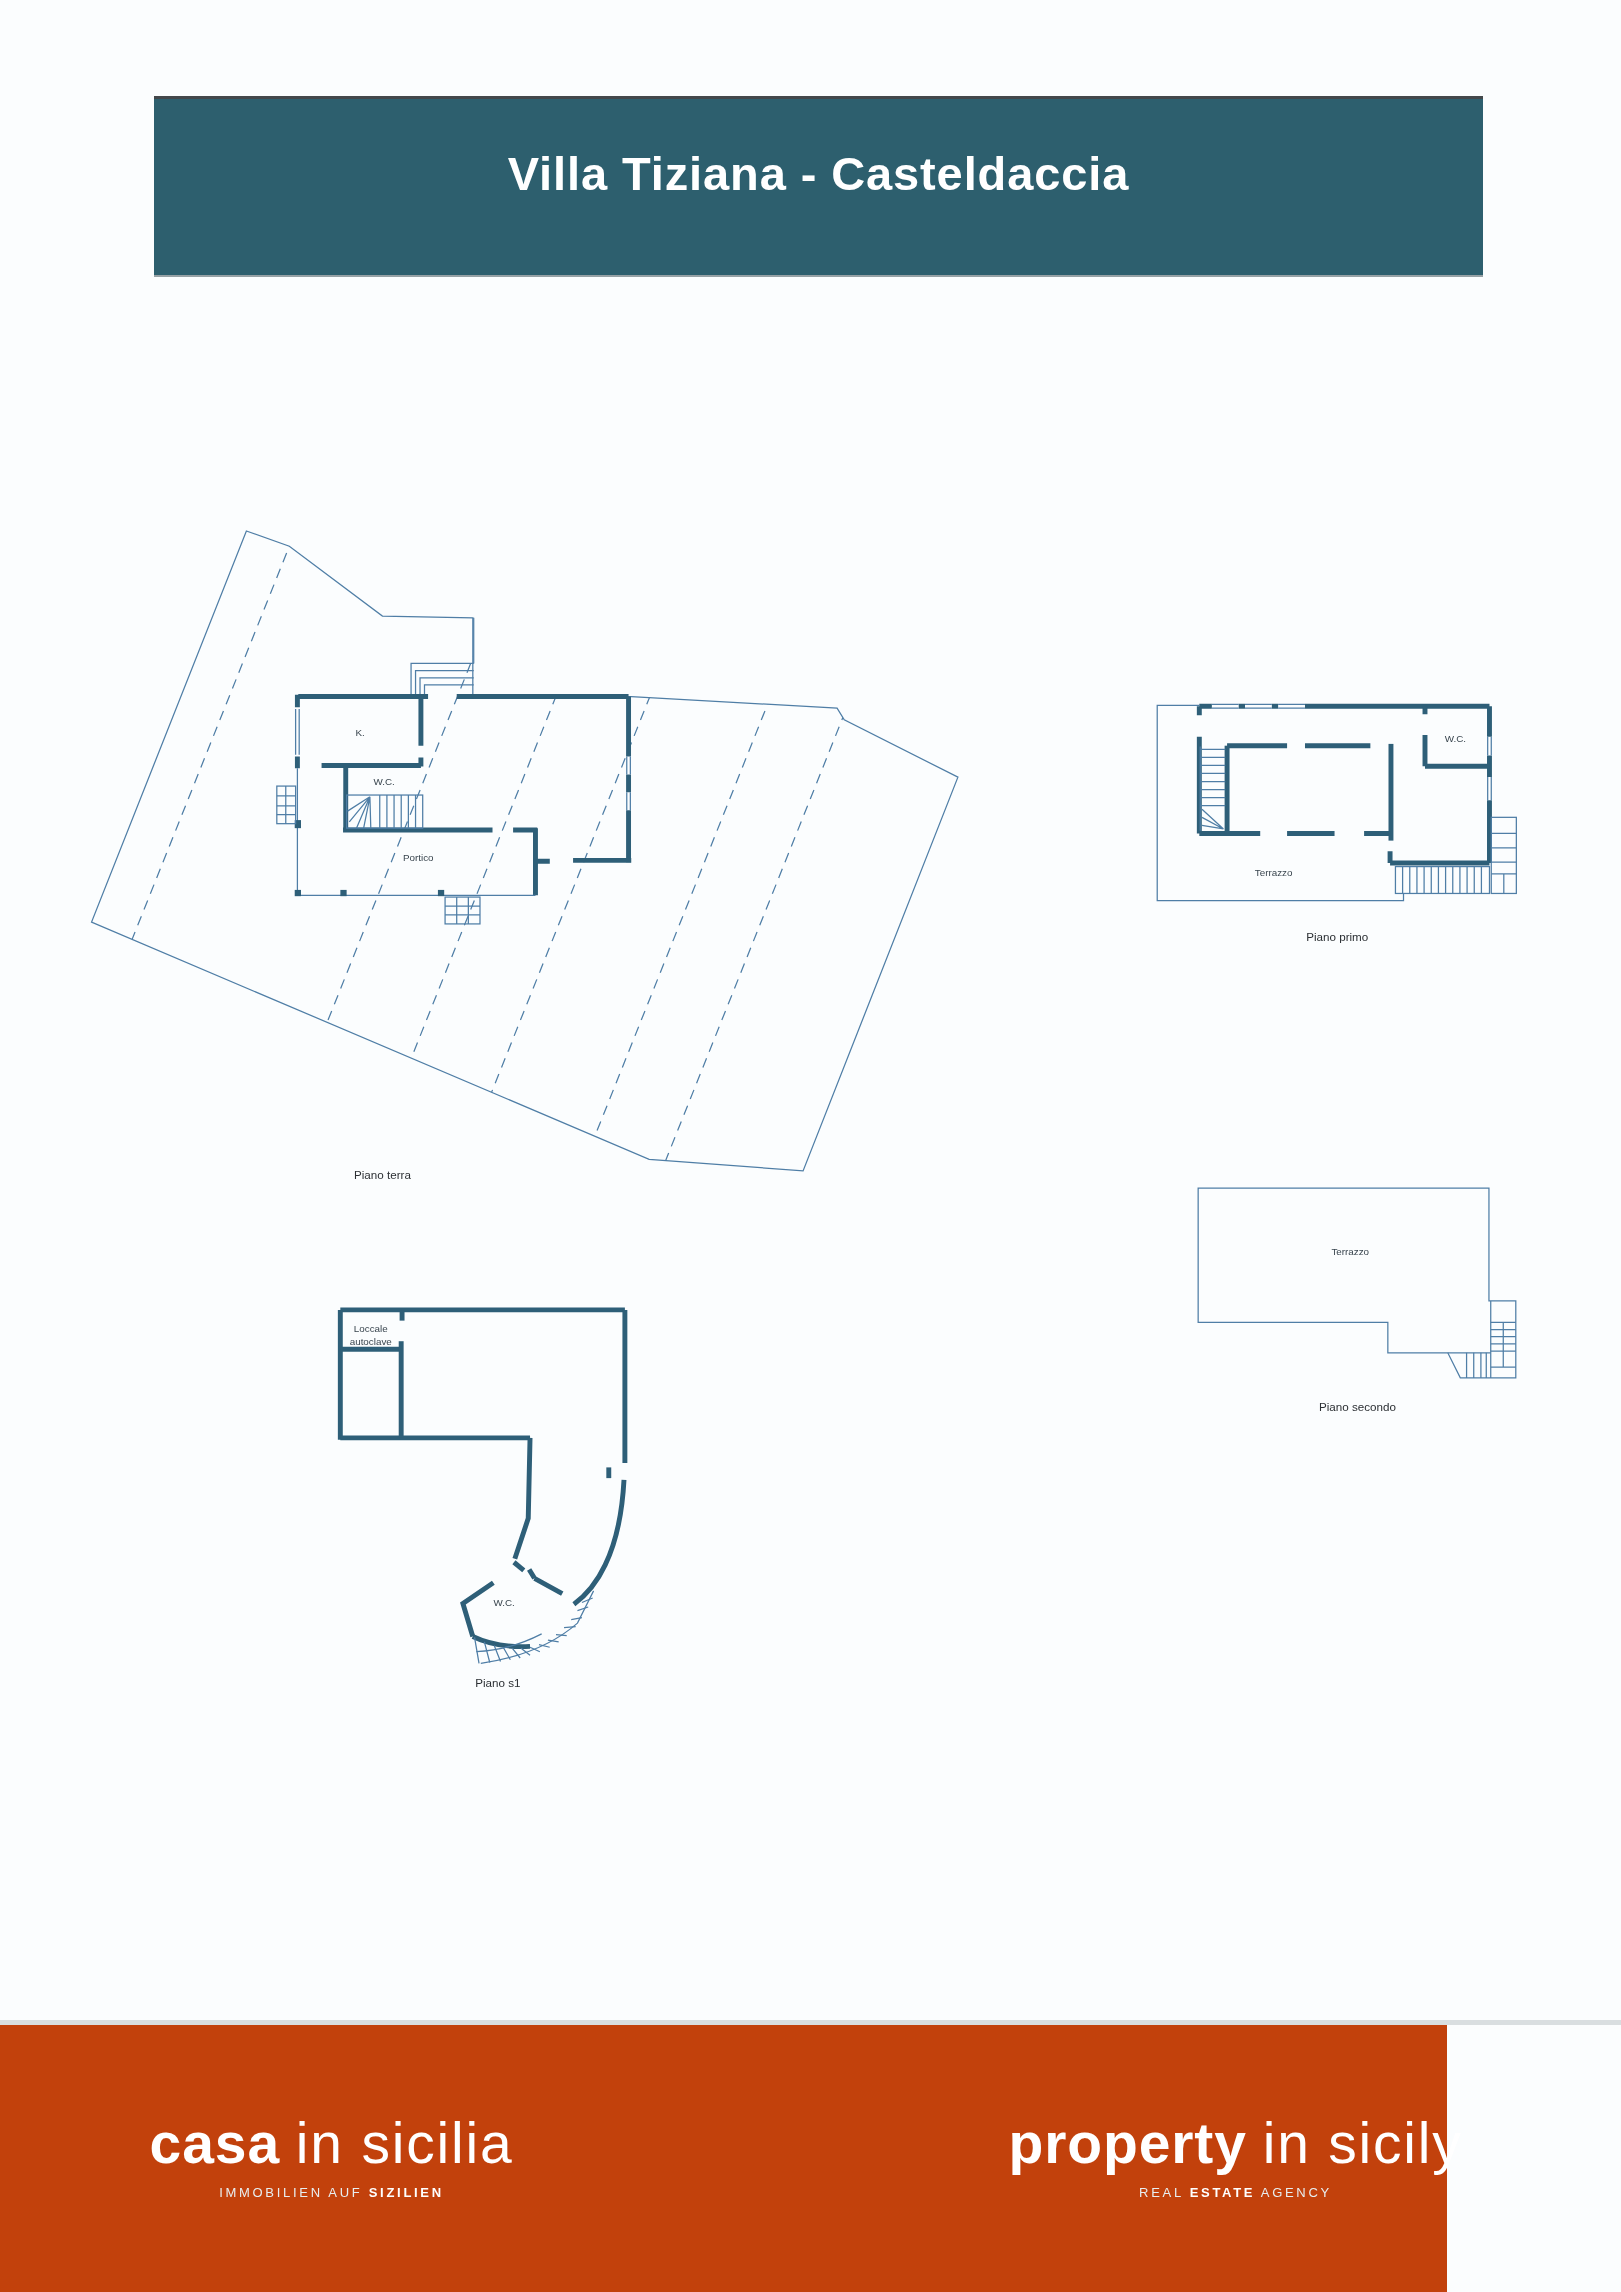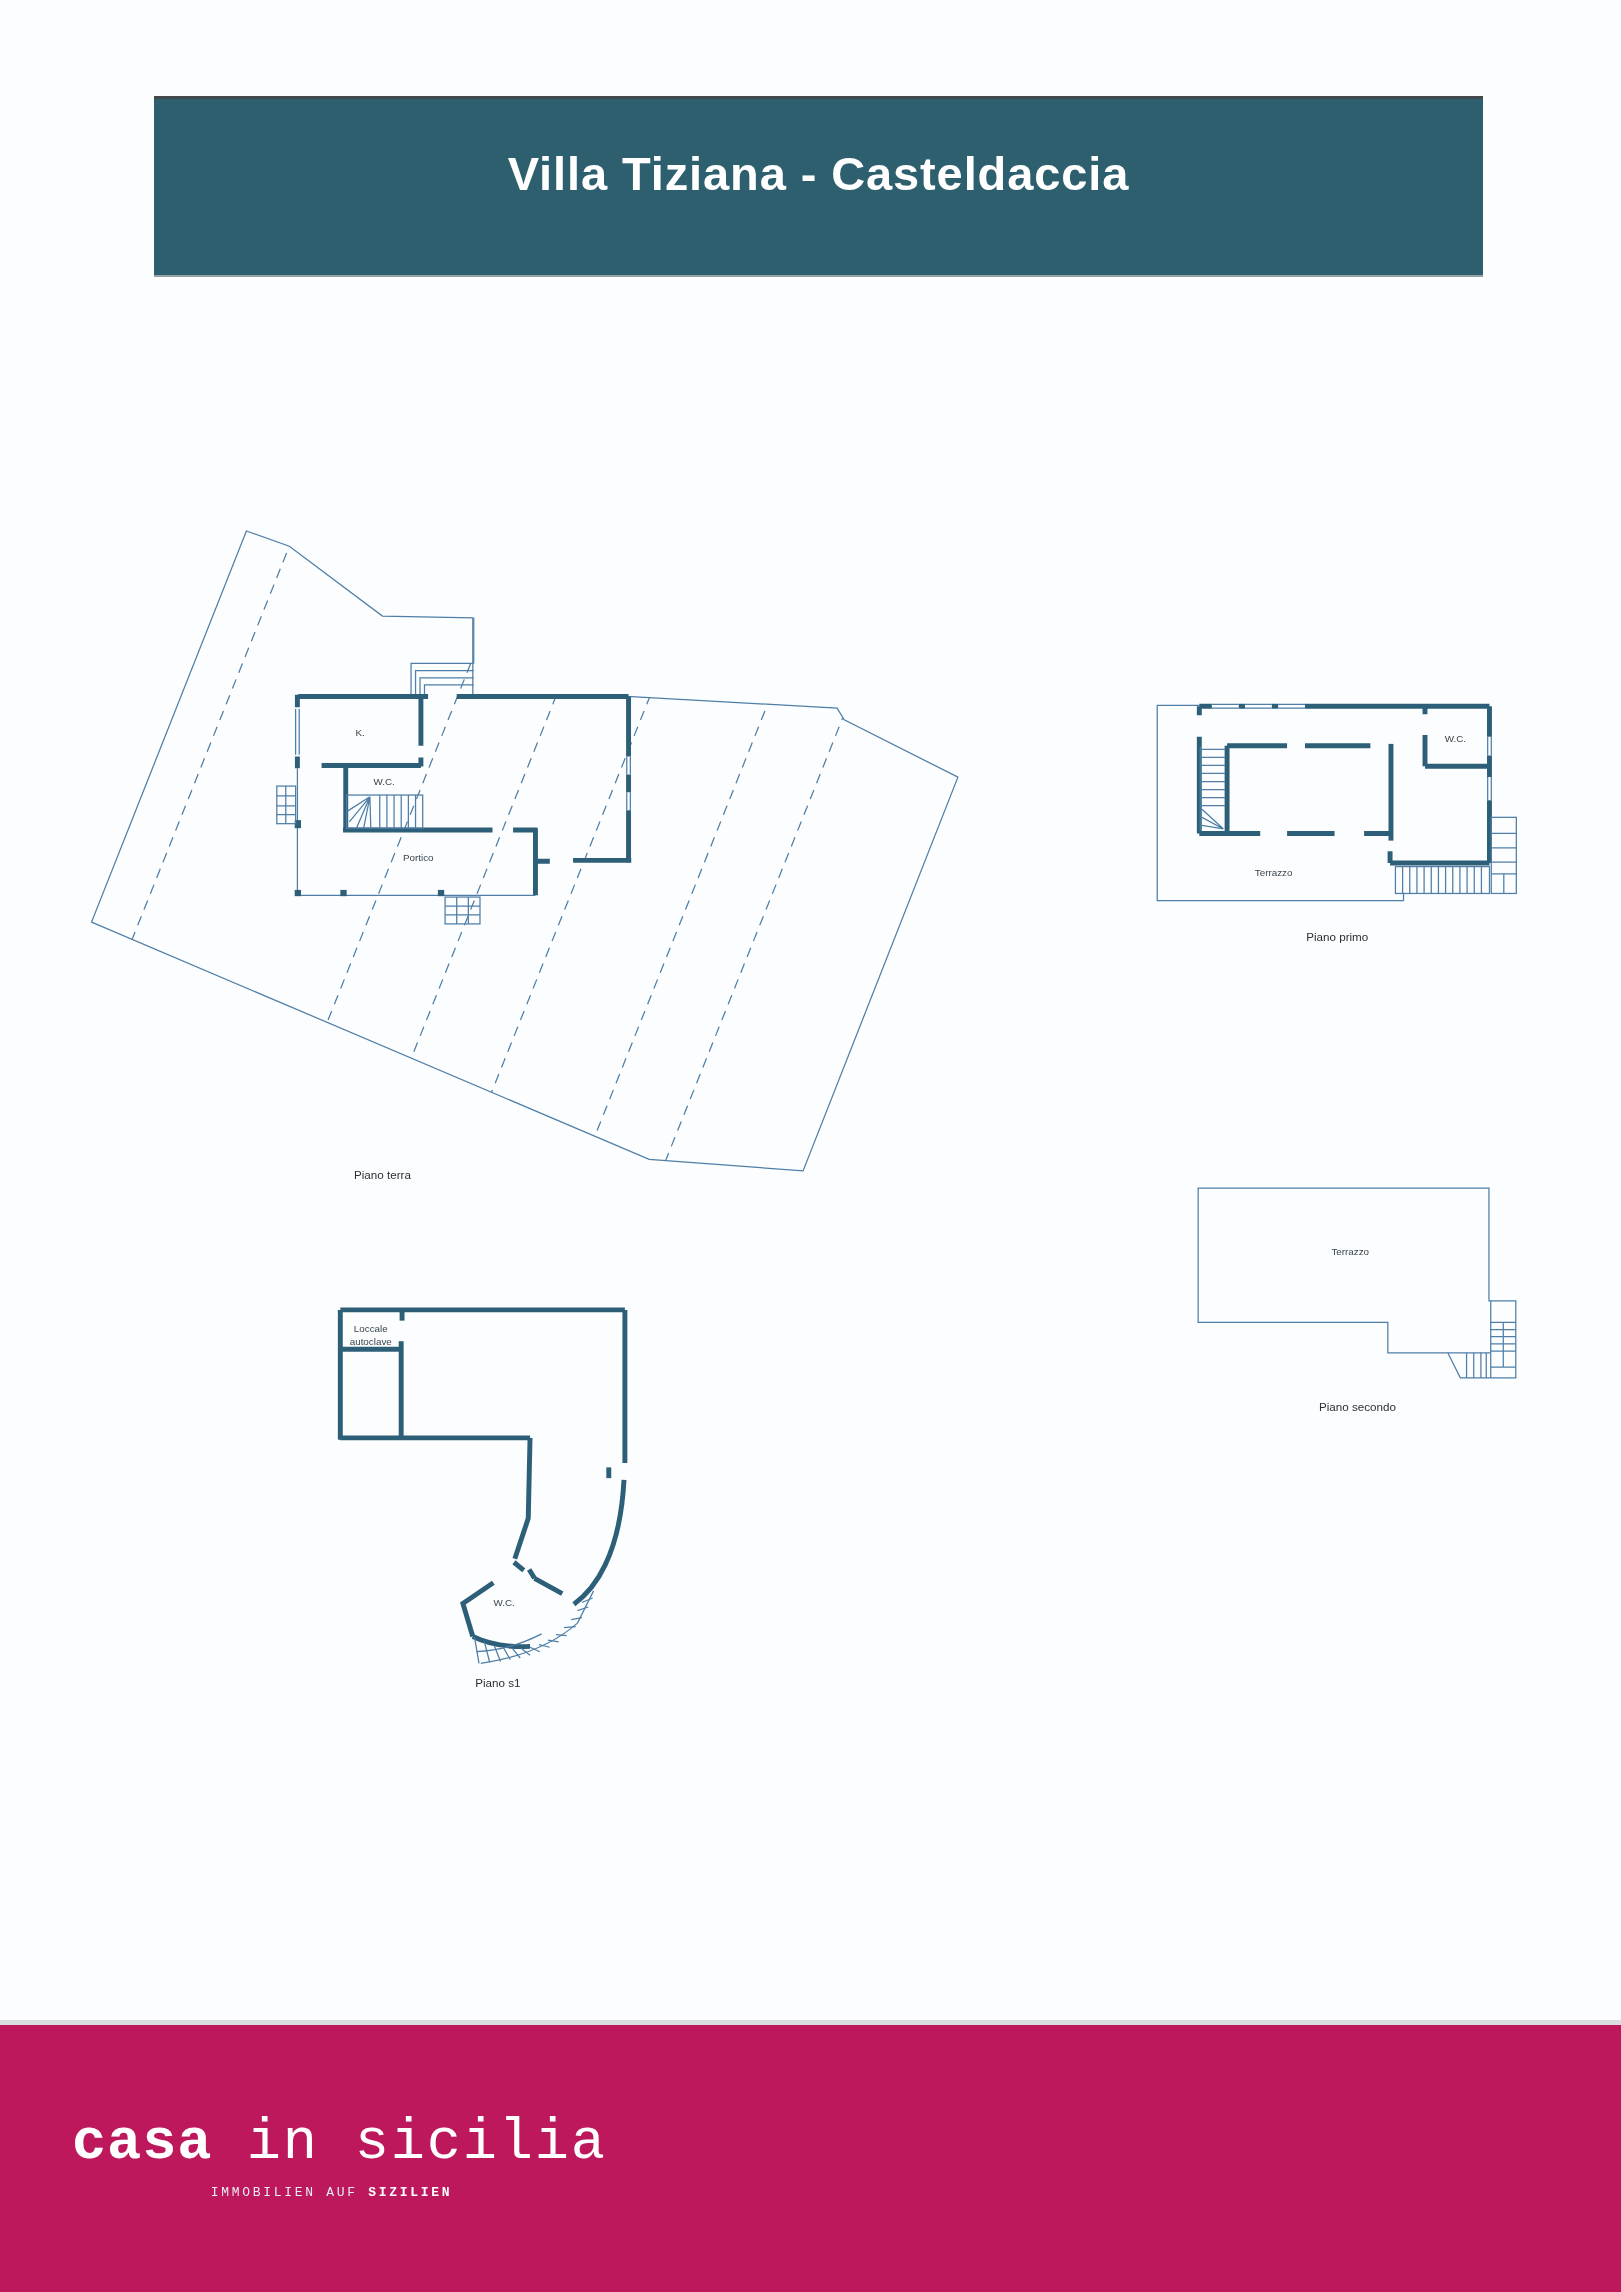--- a/index.html
+++ b/index.html
@@ -32,21 +32,21 @@
   .thin{stroke:#4f7ea6;stroke-width:1.4;fill:none;}
   .dash{stroke:#4f7ea6;stroke-width:1.4;fill:none;stroke-dasharray:11 8;}
   .pillar{fill:#2e5f78;stroke:none;}
   .room-label{font-family:"Liberation Sans",sans-serif;font-size:11px;fill:#39454e;text-anchor:middle;}
   .plan-caption{font-family:"Liberation Sans",sans-serif;font-size:13px;fill:#2b2f33;text-anchor:middle;}
   
   .footer-line{
     position:absolute;left:0;top:2020px;width:1621px;height:5.4px;background:#d9dee0;
   }
   .footer-band{
-    position:absolute;left:0;top:2025px;width:1621px;height:268px;background:#be185d;font-family:Liberation Mono, monospace;
+    position:absolute;left:0;top:2025px;width:1447px;height:268px;background:#c2410c;
   }
   .logo-block{position:absolute;text-align:center;color:#fff;}
   .logo-main{font-size:57px;line-height:57px;white-space:nowrap;}
   .logo-main .heavy{font-weight:800;letter-spacing:0.9px;}
   .logo-main .light{font-weight:300;letter-spacing:1.8px;}
   .logo-tag{margin-top:12.5px;font-size:13px;letter-spacing:2.7px;white-space:nowrap;}
   .logo-tag .lt{font-weight:300;color:#e8eef0;}
   .logo-tag .bd{font-weight:700;color:#ffffff;}
 </style>
 </head>
@@ -216,15 +216,23 @@
 
   <div class="logo-block" style="left:72px;top:90px;width:519px;">
     <div class="logo-main">
       <span class="heavy">casa</span><span> </span><span class="light">in sicilia</span>
     </div>
     <div class="logo-tag">
       <span class="lt">IMMOBILIEN AUF </span><span class="bd">SIZILIEN</span>
     </div>
   </div>
 
+  <div class="logo-block" style="left:940px;top:90px;width:591px;">
+    <div class="logo-main">
+      <span class="heavy">property</span><span> </span><span class="light">in sicily</span>
+    </div>
+    <div class="logo-tag">
+      <span class="lt">REAL </span><span class="bd">ESTATE</span><span class="lt"> AGENCY</span>
+    </div>
+  </div>
 
 </div>
 
 
 </body></html>

